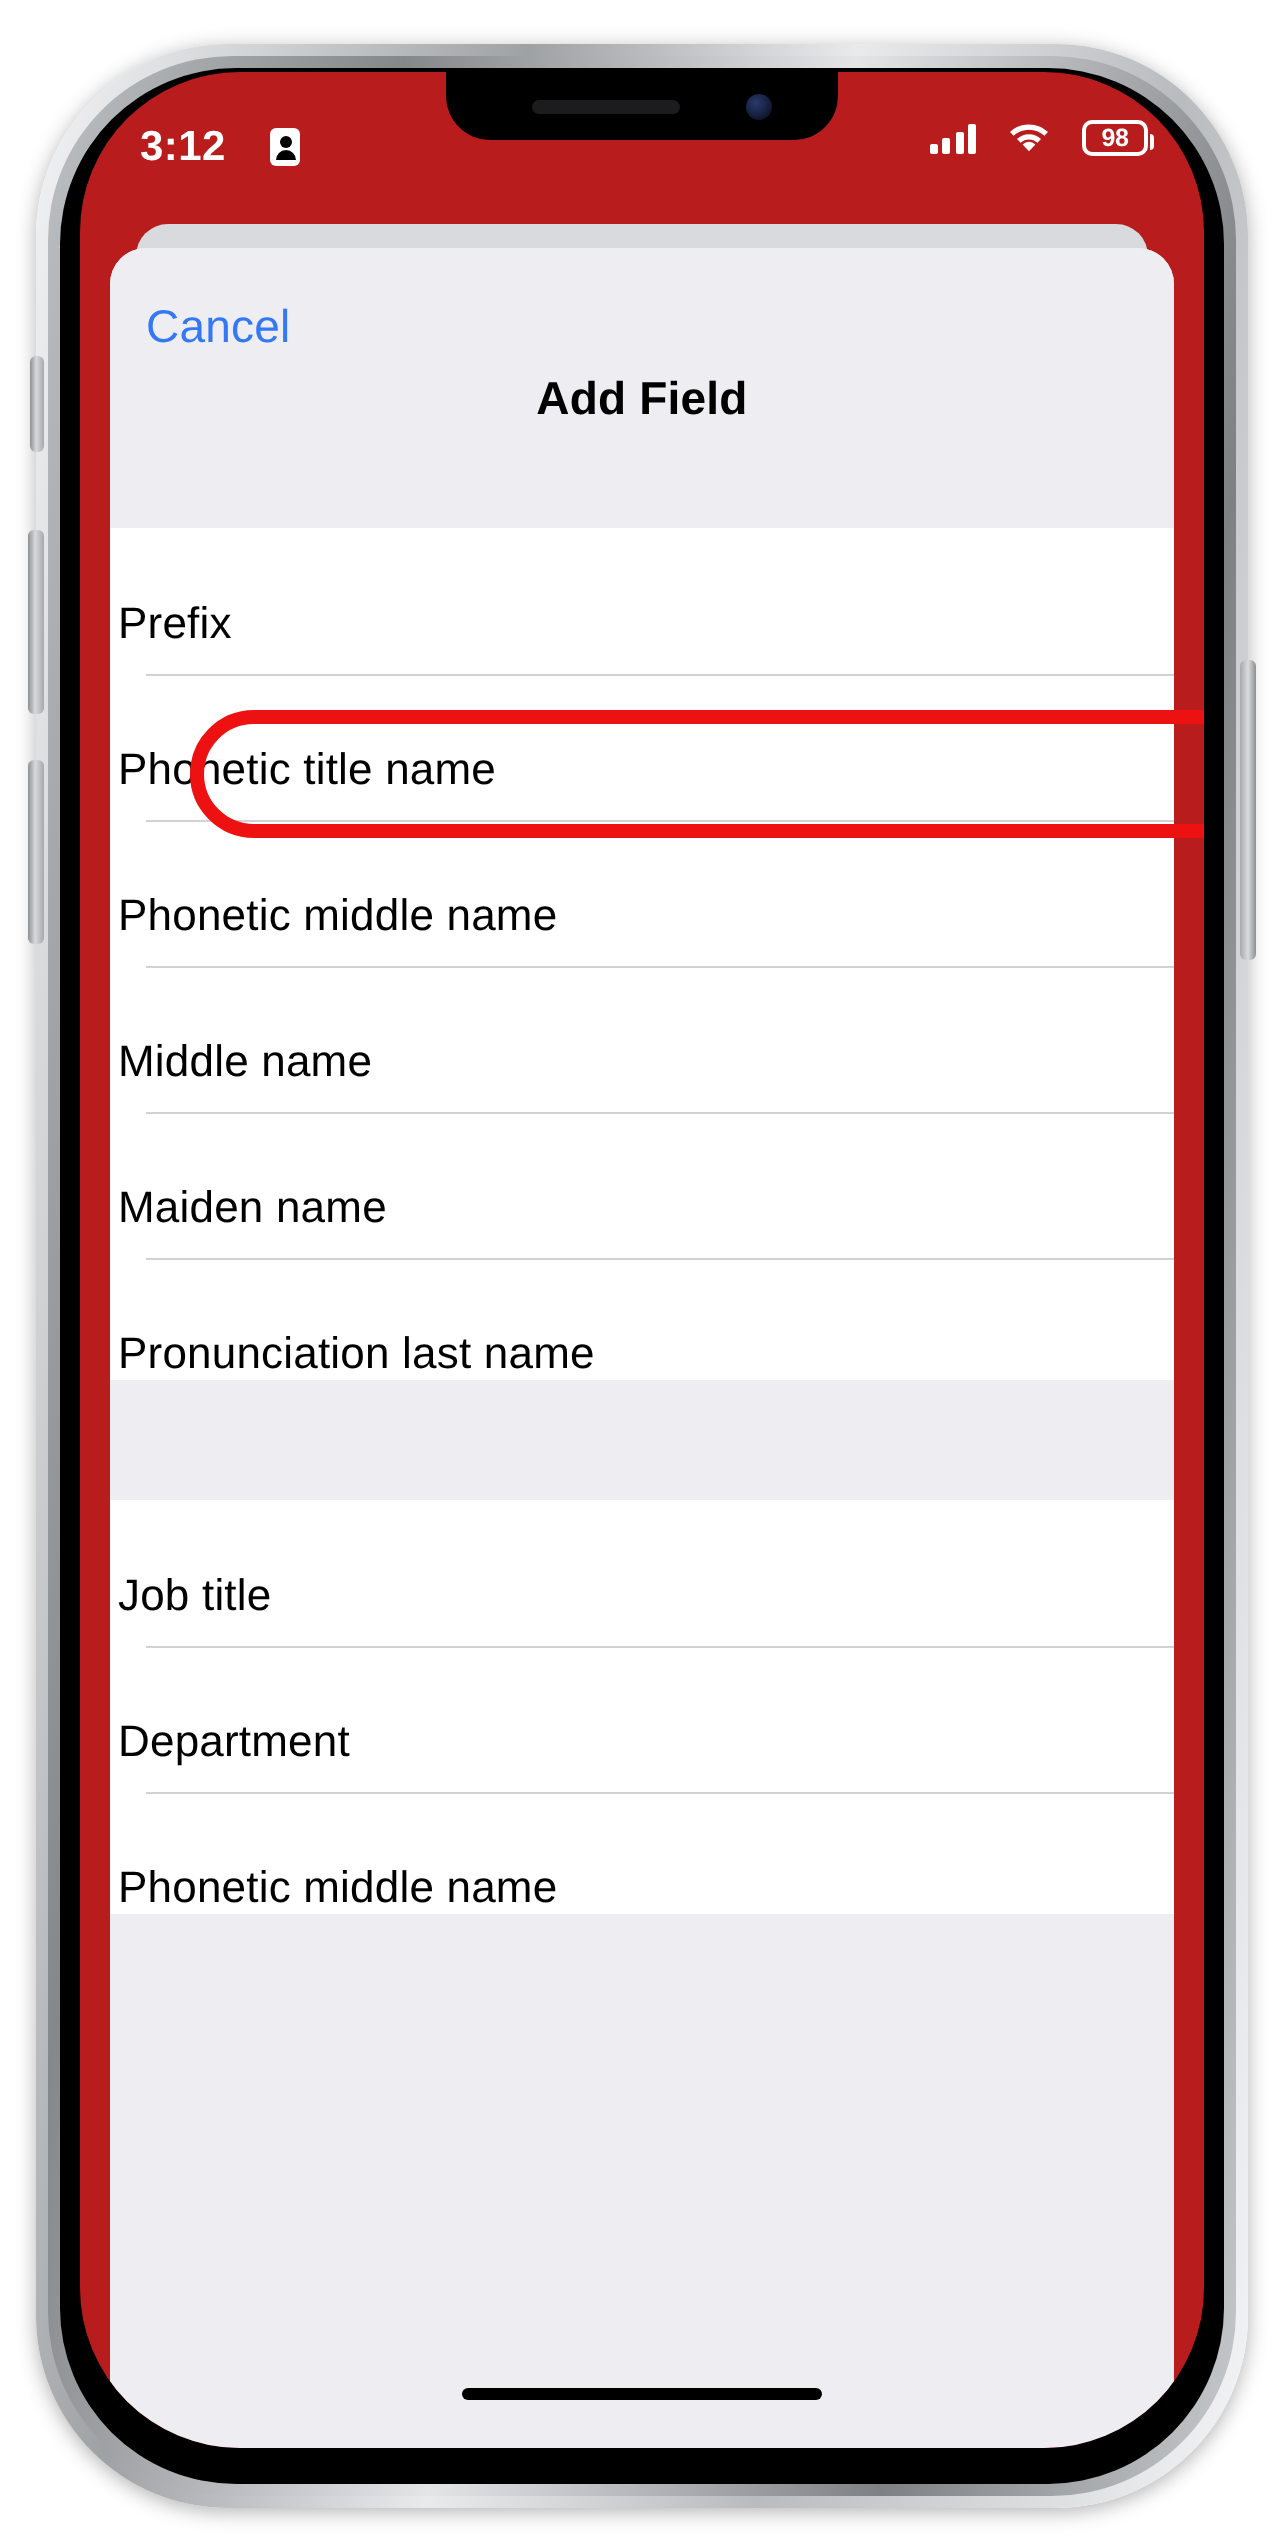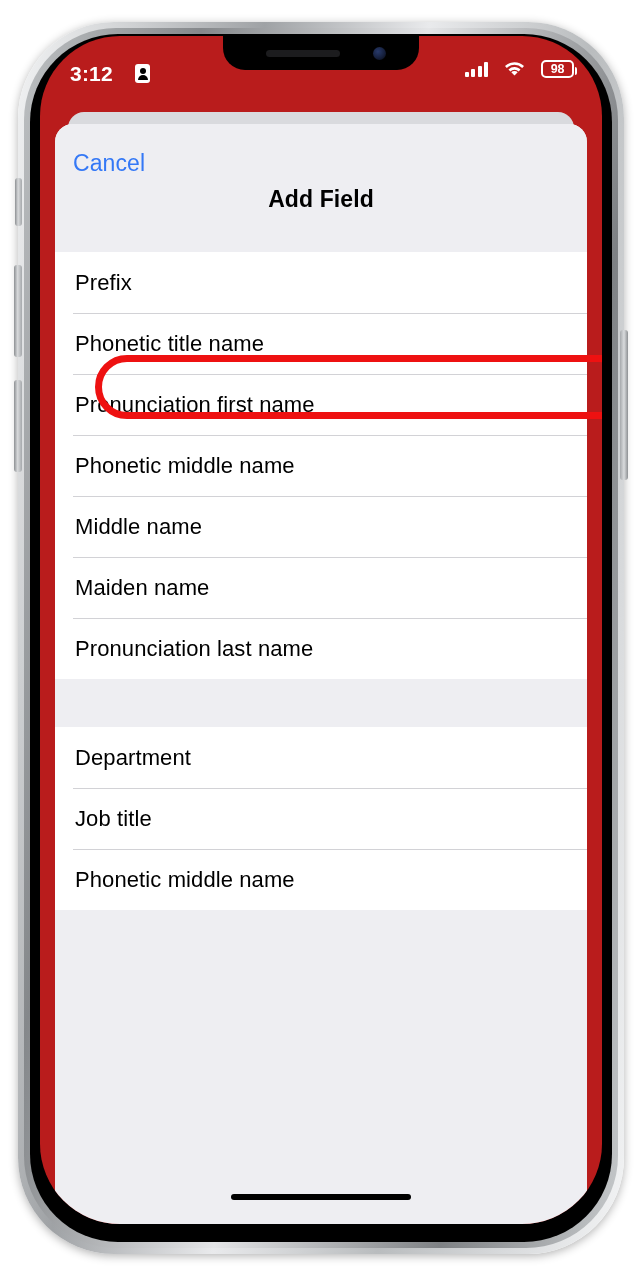--- a/index.html
+++ b/index.html
@@ -136,22 +136,22 @@
   .hdr-title{
     position:absolute; left:0; right:0; top:26px;
     text-align:center; font-size:23px; font-weight:bold; color:#000;
     letter-spacing:.1px;
     margin-top:36px;
   }
 
   .group{ background:#ffffff; }
   .row{
     position:relative; height:61px;
-    display:flex; align-items:center;
-    padding-left:20px; background:#fff;
+    display:flex; align-items:flex-end;
+    padding-left:4px; background:#fff;margin-top:12px;
   }
   .row-label{ font-size:22px; color:#000; letter-spacing:.1px; }
   .row + .row::before{
     content:""; position:absolute; left:18px; right:0; top:0;
     height:1px; background:#d2d2d6;
   }
   .gap{ height:48px; background:#eeeef2; }
   .tail{ height:98px; background:#eeeef2; }
 
   
@@ -223,44 +223,41 @@
       </div>
 
       <div class="group">
         <div class="row">
           <span class="row-label">Prefix</span>
         </div>
         <div class="row">
           <span class="row-label">Phonetic title name</span>
         </div>
         <div class="row">
-          <span class="row-label">Pronunciation first name</span>
-        </div>
-        <div class="row">
           <span class="row-label">Phonetic middle name</span>
         </div>
         <div class="row">
           <span class="row-label">Middle name</span>
         </div>
         <div class="row">
           <span class="row-label">Maiden name</span>
         </div>
         <div class="row">
           <span class="row-label">Pronunciation last name</span>
         </div>
       </div>
 
       <div class="gap"></div>
 
       <div class="group">
         <div class="row">
+          <span class="row-label">Job title</span>
+        </div>
+        <div class="row">
           <span class="row-label">Department</span>
-        </div>
-        <div class="row">
-          <span class="row-label">Job title</span>
         </div>
         <div class="row">
           <span class="row-label">Phonetic middle name</span>
         </div>
       </div>
 
       <div class="tail"></div>
     </div>
 
     <div class="home-ind"></div>

